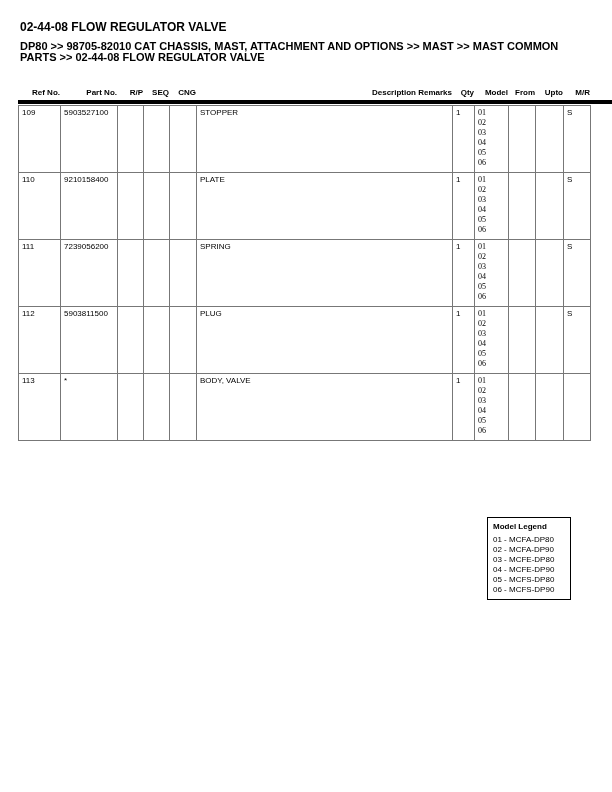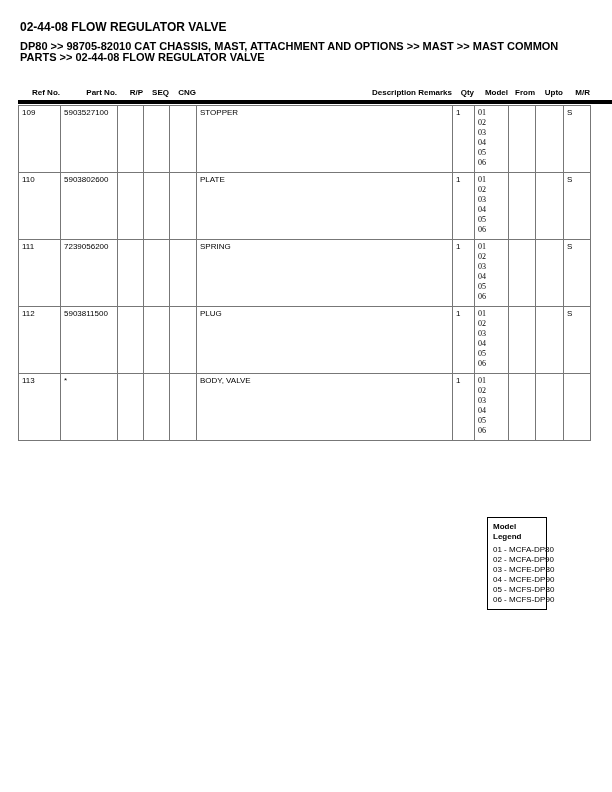--- a/index.html
+++ b/index.html
@@ -46,21 +46,21 @@
     vertical-align:top;
     padding:2px 3px;
     font-size:8px;
     line-height:10px;
     overflow:hidden;
   }
   .parts tr { height:67px; }
   .models-cell { white-space:pre-line;font-family:Liberation Serif, serif; }
   .legend-box {
     position:absolute; top:517px; left:487px;
-    width:60px;
+    width:84px;
     border:1px solid #000;
     padding:4px 5px;
     box-sizing:border-box;
   }
   .legend-title { font-weight:bold; margin-bottom:3px; line-height:10px; }
   .legend-item { line-height:10px; white-space:nowrap; }
 </style>
 </head>
 <body>
 
@@ -114,21 +114,21 @@
 03
 04
 05
 06</td>
         <td></td>
         <td></td>
         <td>S</td>
       </tr>
       <tr>
         <td>110</td>
-        <td>5903802600</td>
+        <td>9210158400</td>
         <td></td>
         <td></td>
         <td></td>
         <td>PLATE</td>
         <td>1</td>
         <td class="models-cell">01
 02
 03
 04
 05

